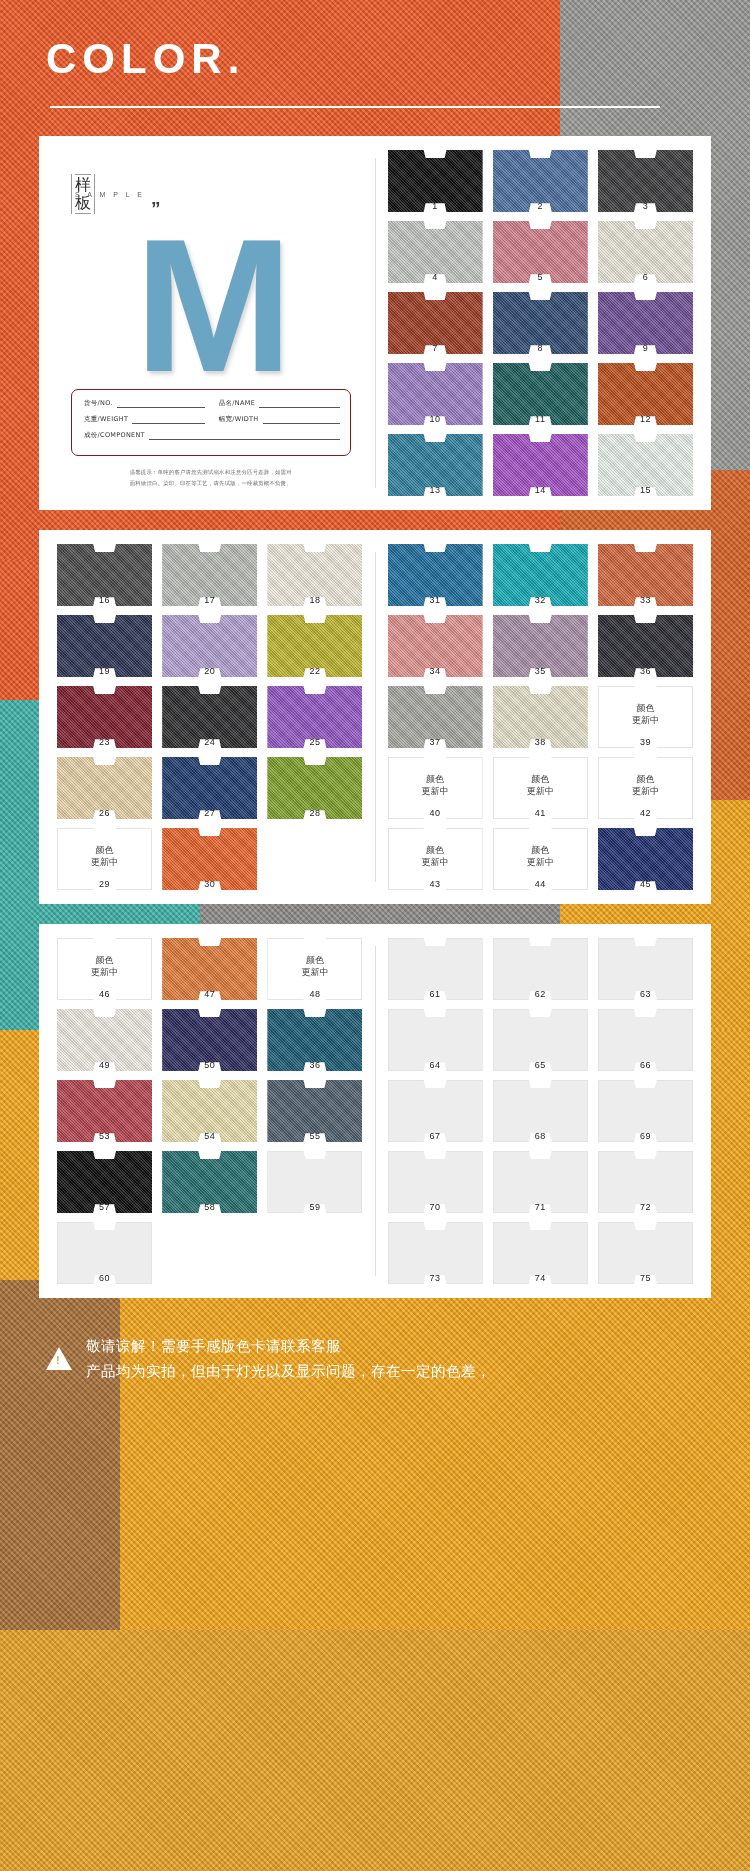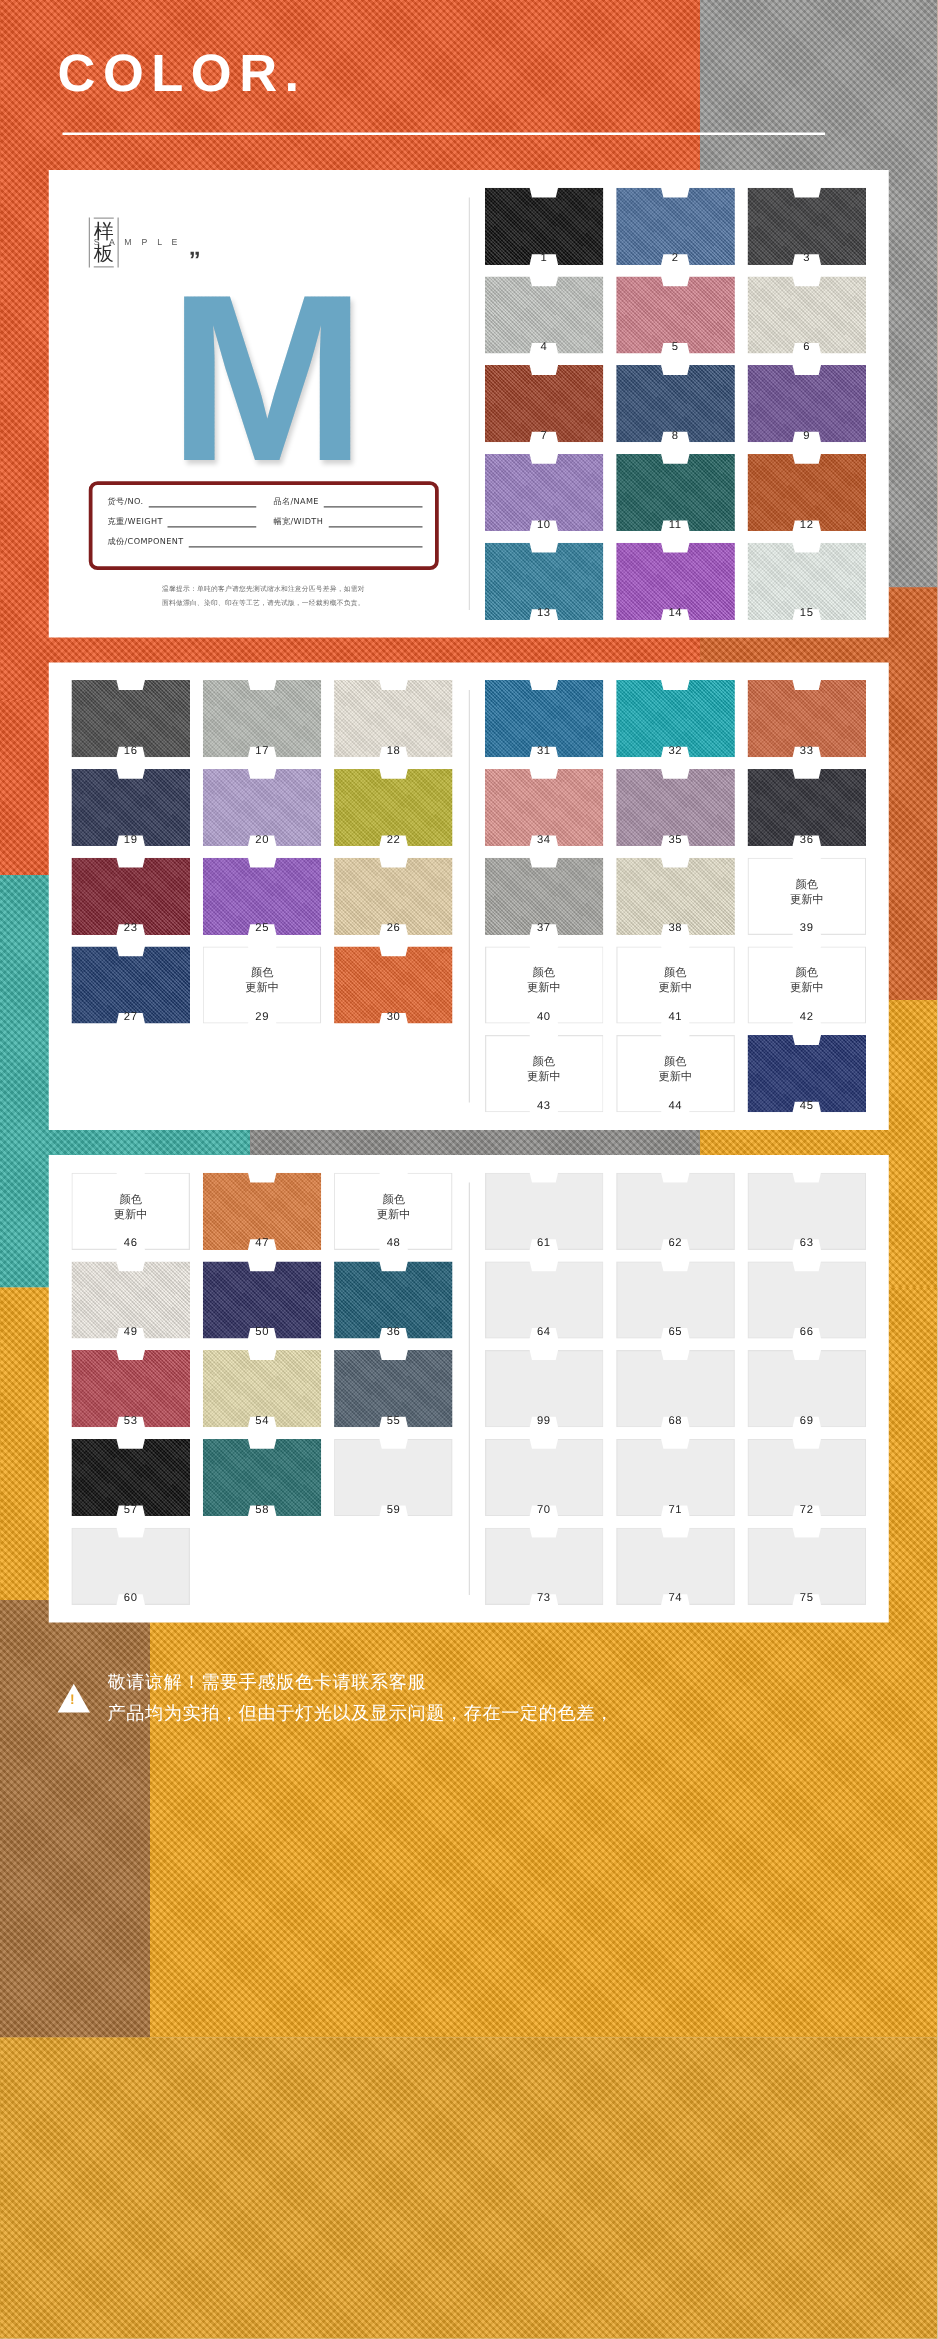--- a/index.html
+++ b/index.html
@@ -78,21 +78,21 @@
     color: #6aa6c4;
     font-family: "Liberation Sans", sans-serif;
     letter-spacing: -6px;
     text-shadow: 2px 3px 4px rgba(0,0,0,.18);
     background-image:
       repeating-linear-gradient(45deg, rgba(255,255,255,.22) 0 1px, rgba(0,0,0,.10) 1px 2px);
     -webkit-background-clip: text; background-clip: text;
   }
 
   #sample-form {
-    border: 3px solid #7f1d1d; border-radius: 7px;
+    border: 1px solid #7f1d1d; border-radius: 7px;
     padding: 9px 10px 8px 12px; margin-top: 4px;
   }
   .form-row { display: flex; gap: 14px; margin-bottom: 7px; }
   .form-field { display: flex; align-items: flex-end; flex: 1 1 0; }
   .form-label { font-size: 6.5px; color: #333; white-space: nowrap; font-family: "DejaVu Sans", sans-serif; letter-spacing: .3px; }
   .form-line { flex: 1 1 auto; border-bottom: 1px solid #555; height: 7px; margin-left: 4px; }
   #sample-note { margin-top: 11px; padding: 0 6px; }
   .note-line { font-size: 5.4px; color: #6b6b6b; text-align: center; line-height: 1.9; font-family: "DejaVu Sans", sans-serif; letter-spacing: .2px; }
 
   
@@ -319,30 +319,38 @@
         </div>
         <div class="swatch">
           <div class="swatch-chip" style="background-color: rgb(188, 181, 46);"></div>
           <div class="swatch-num">22</div>
         </div>
         <div class="swatch">
           <div class="swatch-chip" style="background-color: rgb(126, 31, 46);"></div>
           <div class="swatch-num">23</div>
         </div>
         <div class="swatch">
+          <div class="swatch-chip" style="background-color: rgb(43, 43, 45);"></div>
+          <div class="swatch-num">24</div>
+        </div>
+        <div class="swatch">
           <div class="swatch-chip" style="background-color: rgb(146, 87, 196);"></div>
           <div class="swatch-num">25</div>
         </div>
         <div class="swatch">
           <div class="swatch-chip" style="background-color: rgb(232, 211, 168);"></div>
           <div class="swatch-num">26</div>
         </div>
         <div class="swatch">
           <div class="swatch-chip" style="background-color: rgb(30, 58, 110);"></div>
           <div class="swatch-num">27</div>
+        </div>
+        <div class="swatch">
+          <div class="swatch-chip" style="background-color: rgb(127, 160, 42);"></div>
+          <div class="swatch-num">28</div>
         </div>
         <div class="swatch">
           <div class="swatch-chip placeholder" style="background: rgb(255, 255, 255);">
             <span class="swatch-pending-text">颜色
 更新中</span>
           </div>
           <div class="swatch-num">29</div>
         </div>
         <div class="swatch">
           <div class="swatch-chip" style="background-color: rgb(232, 99, 42);"></div>
@@ -520,21 +528,21 @@
         <div class="swatch">
           <div class="swatch-chip placeholder" style="background: rgb(237, 237, 237);"></div>
           <div class="swatch-num">65</div>
         </div>
         <div class="swatch">
           <div class="swatch-chip placeholder" style="background: rgb(237, 237, 237);"></div>
           <div class="swatch-num">66</div>
         </div>
         <div class="swatch">
           <div class="swatch-chip placeholder" style="background: rgb(237, 237, 237);"></div>
-          <div class="swatch-num">99</div>
+          <div class="swatch-num">67</div>
         </div>
         <div class="swatch">
           <div class="swatch-chip placeholder" style="background: rgb(237, 237, 237);"></div>
           <div class="swatch-num">68</div>
         </div>
         <div class="swatch">
           <div class="swatch-chip placeholder" style="background: rgb(237, 237, 237);"></div>
           <div class="swatch-num">69</div>
         </div>
         <div class="swatch">

